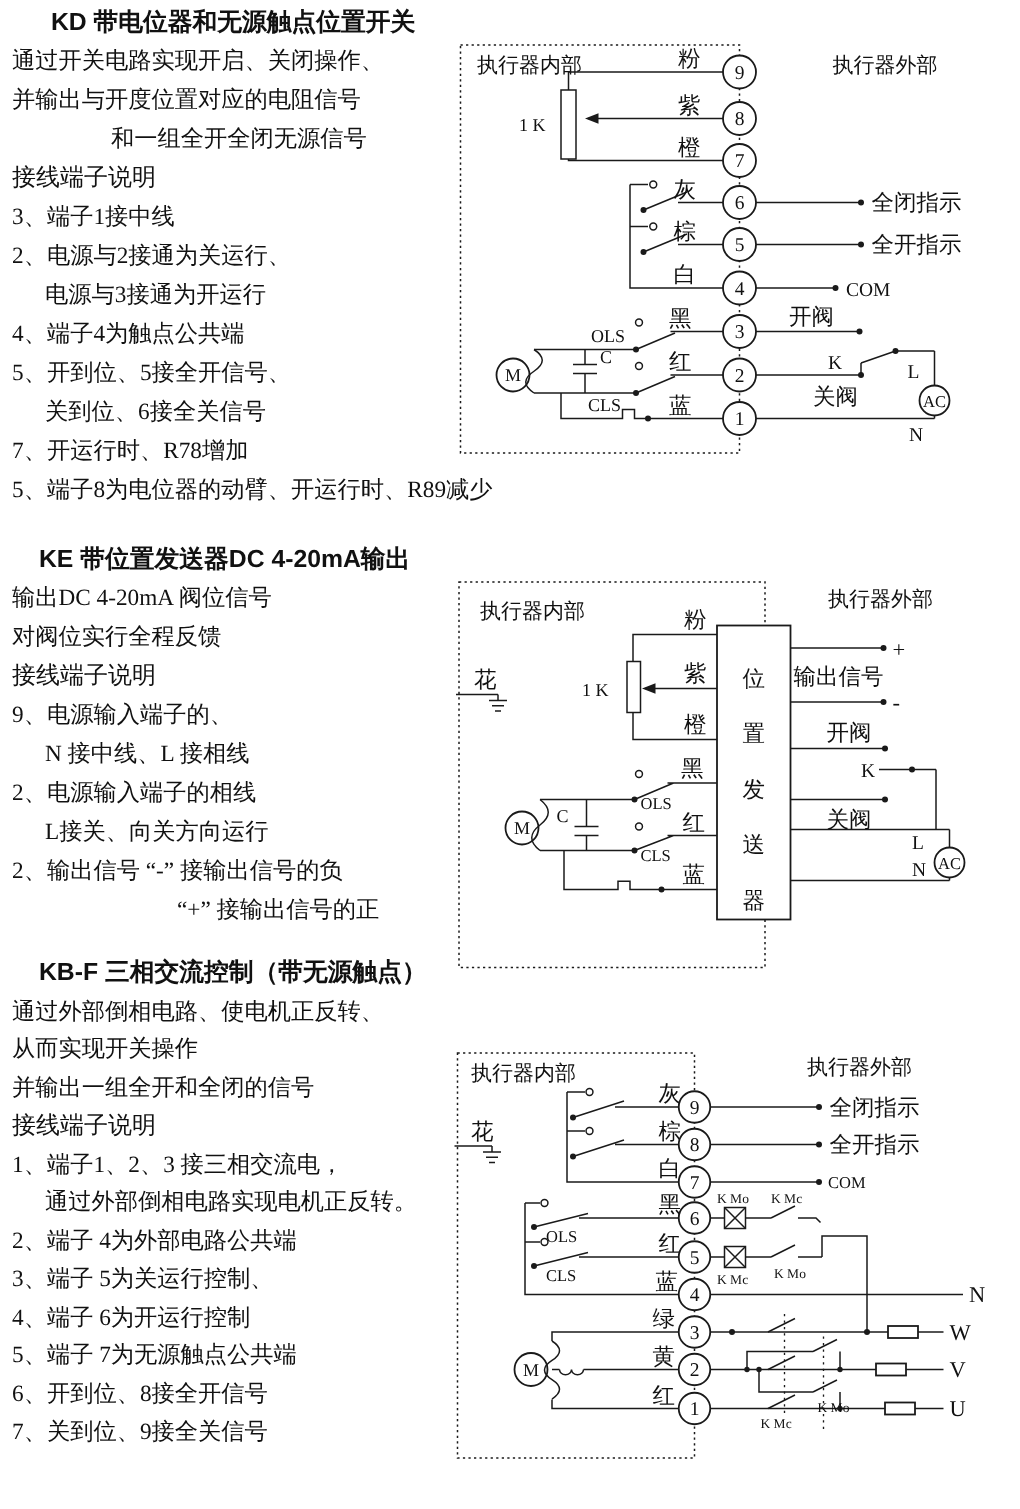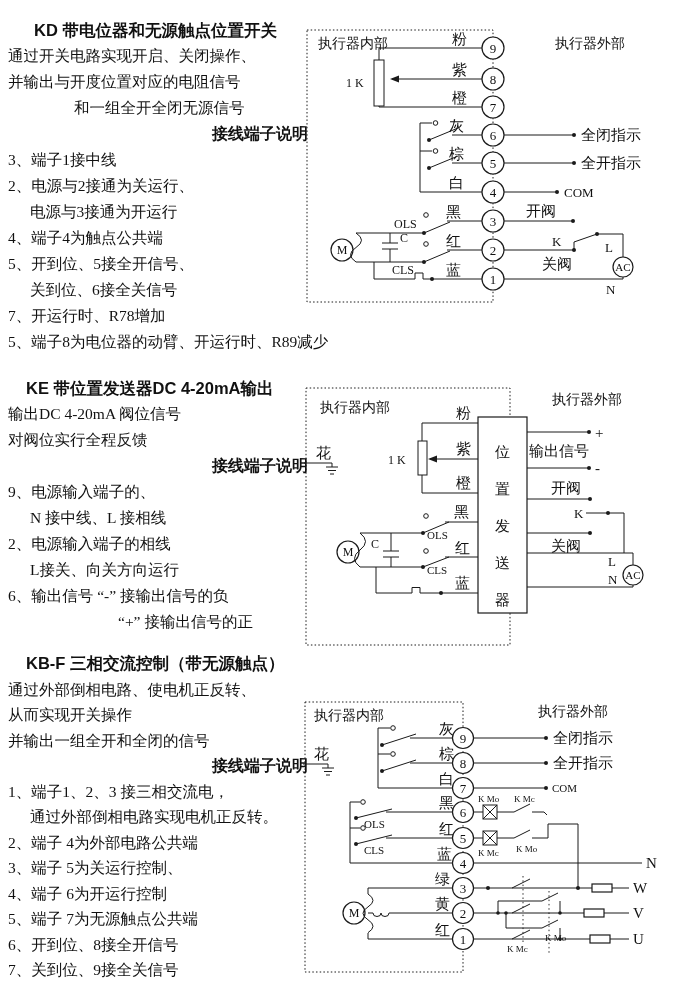--- a/index.html
+++ b/index.html
@@ -1,26 +1,26 @@
 <!DOCTYPE html>
 <html><head>
 <meta charset="utf-8">
 <style>
   html,body{margin:0;padding:0;}
   body{
     width:680px;height:1006px;position:relative;background:#ffffff;
     font-family:"Liberation Serif","DejaVu Serif",serif;color:#111;overflow:hidden;
   }
-  .sec-text{position:absolute;left:8px;width:300px;margin-top:15px;}
+  .sec-text{position:absolute;left:8px;width:300px;}
   .title{
     font-family:"Liberation Sans","DejaVu Sans",sans-serif;
     font-weight:bold;font-size:16.5px;line-height:26px;white-space:nowrap;
   }
   .ln{font-size:15.5px;line-height:26px;white-space:nowrap;}
-  .sub{font-family:"Liberation Sans","DejaVu Sans",sans-serif;font-weight:bold;font-size:16px;text-align:right;}
+  .sub{font-family:"Liberation Sans","DejaVu Sans",sans-serif;font-weight:normal;font-size:16px;}
   .pl18{padding-left:18px}.pl26{padding-left:26px}
   .ind1{padding-left:22px}.ind2{padding-left:38px}.indc{padding-left:66px}.indp{padding-left:110px}
   .sec3 .ln,.sec3 .title{line-height:25.5px}
   svg.diag{position:absolute;}
   svg text{fill:#111;}
   .w{stroke:#1a1a1a;stroke-width:1;fill:none;}
   .w2{stroke:#1a1a1a;stroke-width:1.2;fill:none;}
   .dsh{stroke:#1a1a1a;stroke-width:1;fill:none;stroke-dasharray:1.5,2.2;}
   .lnk{stroke:#1a1a1a;stroke-width:0.9;fill:none;stroke-dasharray:1.5,2.8;}
   .dot{fill:#1a1a1a;stroke:none;}
@@ -156,21 +156,21 @@
 
 <div class="sec-text" style="top:360px">
   <div class="title pl18">KE 带位置发送器DC 4-20mA输出</div>
   <div class="ln">输出DC 4-20mA 阀位信号</div>
   <div class="ln">对阀位实行全程反馈</div>
   <div class="ln sub">接线端子说明</div>
   <div class="ln">9、电源输入端子的、</div>
   <div class="ln ind1">N 接中线、L 接相线</div>
   <div class="ln">2、电源输入端子的相线</div>
   <div class="ln ind1">L接关、向关方向运行</div>
-  <div class="ln">6、输出信号 “-” 接输出信号的负</div>
+  <div class="ln">2、输出信号 “-” 接输出信号的负</div>
   <div class="ln indp">“+” 接输出信号的正</div>
 </div>
 
 <svg class="diag" style="left:302px;top:385px" width="378" height="278" viewBox="0 0 378 278">
   <rect class="dsh" x="4" y="3" width="204" height="257"></rect>
   <text class="cjk14" x="18" y="27">执行器内部</text>
   <text class="cjk14" x="250" y="19">执行器外部</text>
 
   <text class="cjk15" x="14" y="73">花</text>
   <path class="w" d="M2,78 H30 M30,78 V82 M24,82 H36 M26,85.5 H34 M28,89 H32"></path>

